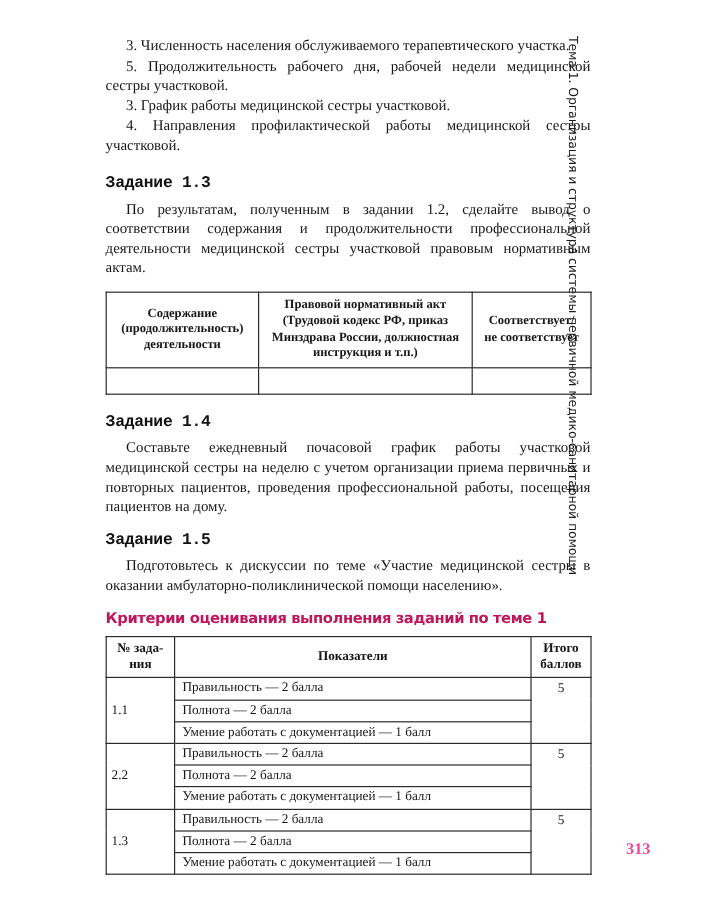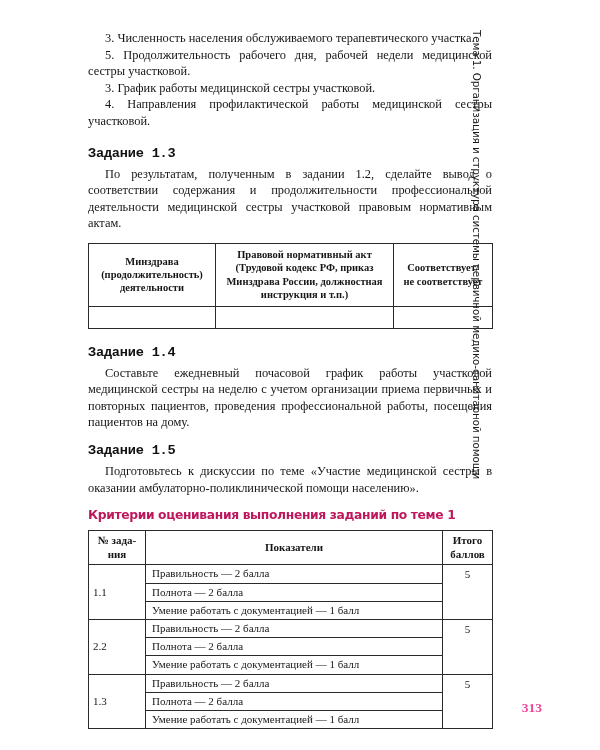--- a/index.html
+++ b/index.html
@@ -171,21 +171,21 @@
 
     <table class="t1">
       <colgroup>
         <col class="col-a">
           <col class="col-b">
           <col class="col-c">
       </colgroup>
       <thead>
         <tr>
           <th>
-            <span>Минздрава</span><br>
+            <span>Содержание</span><br>
             <span>(продолжительность)</span><br>
             <span>деятельности</span>
           </th>
           <th>
             <span>Правовой нормативный акт</span><br>
             <span>(Трудовой кодекс РФ, приказ</span><br>
             <span>Минздрава России, должностная</span><br>
             <span>инструкция и т.п.)</span>
           </th>
           <th>

